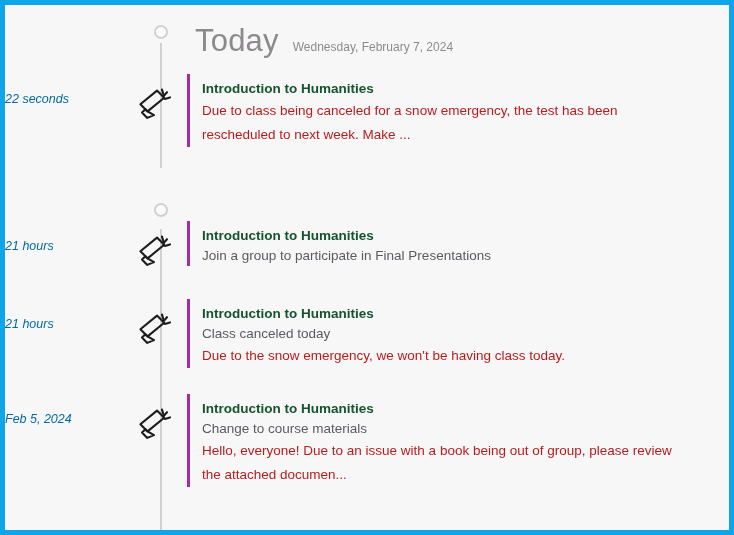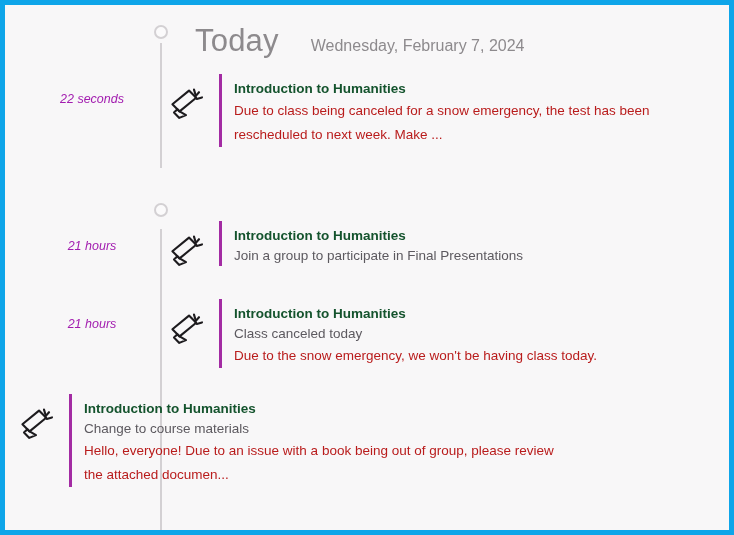--- a/index.html
+++ b/index.html
@@ -64,44 +64,43 @@
   }
   .section-title {
     margin-left: 190px;
     font-size: 31px;
     font-weight: 300;
     color: #8d8a8d;
     letter-spacing: 0.2px;
     line-height: 1;
   }
   .section-date {
-    margin-left: 32px;
-    font-size: 16px;
+    margin-left: 14px;
+    font-size: 12px;
     font-weight: 400;
     color: #8d8a8d;
     line-height: 1;
   }
 
   
   .note-row {
     position: relative;
     display: flex;
     align-items: flex-start;
   }
   .note-time {
     width: 118px;
-    text-align: center;
+    text-align: left;
     font-size: 12.5px;
     font-style: italic;
-    color: #a21caf;
+    color: #0369a1;
     padding-top: 18px;
     flex: 0 0 auto;
     box-sizing: border-box;
     padding-right: 8px;
-    margin-left: 32px;
   }
   .note-icon {
     width: 64px;
     flex: 0 0 auto;
     display: flex;
     justify-content: center;
     padding-top: 8px;
     position: relative;
     z-index: 2;
   }
@@ -224,20 +223,21 @@
       <div class="note-body">
         <div class="note-course">Introduction to Humanities</div>
         <div class="note-subject">Class canceled today</div>
         <div class="note-preview">Due to the snow emergency, we won't be having class today.</div>
       </div>
     </div>
 
     <div class="spacer-sm"></div>
 
     <div class="note-row">
+      <div class="note-time">Feb 5, 2024</div>
       <div class="note-icon">
         <svg width="44" height="44" viewBox="0 0 44 44" aria-hidden="true">
           <g fill="none" stroke="#1d1b1e" stroke-width="2.1" stroke-linejoin="round" stroke-linecap="round">
             <path d="M24.0 8.6 L7.4 22.2 L14.6 29.4 L31.2 15.8 Z"></path>
             <path d="M12.4 27.2 L9.0 30.6 L14.3 35.9 L21.0 33.1 L14.6 29.4 Z"></path>
             <line x1="29.0" y1="7.6" x2="30.6" y2="13.0"></line>
             <line x1="34.0" y1="10.2" x2="30.2" y2="14.6"></line>
             <line x1="37.0" y1="15.4" x2="31.8" y2="17.0"></line>
           </g>
         </svg>

